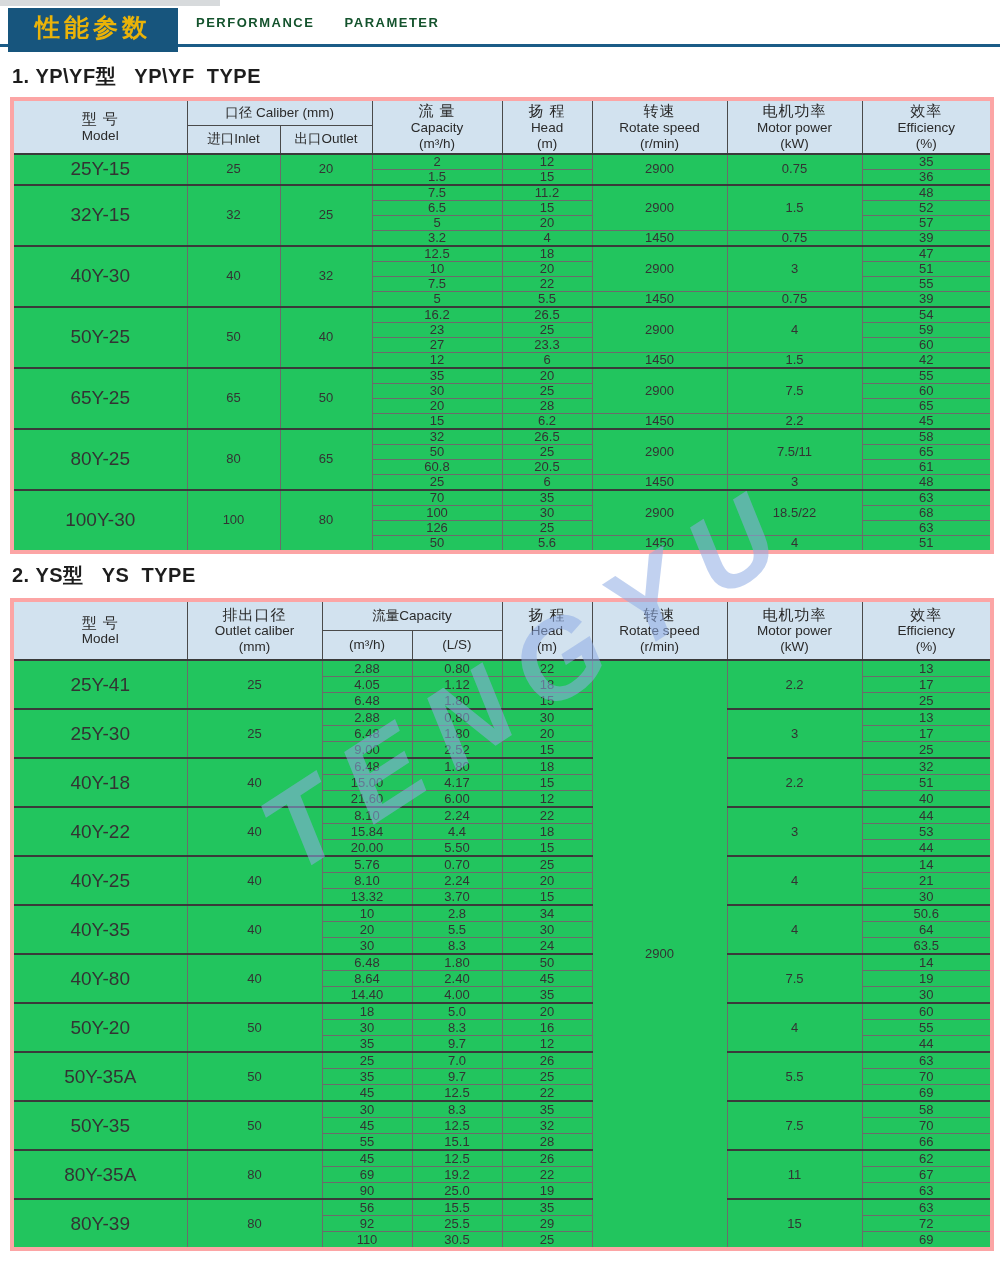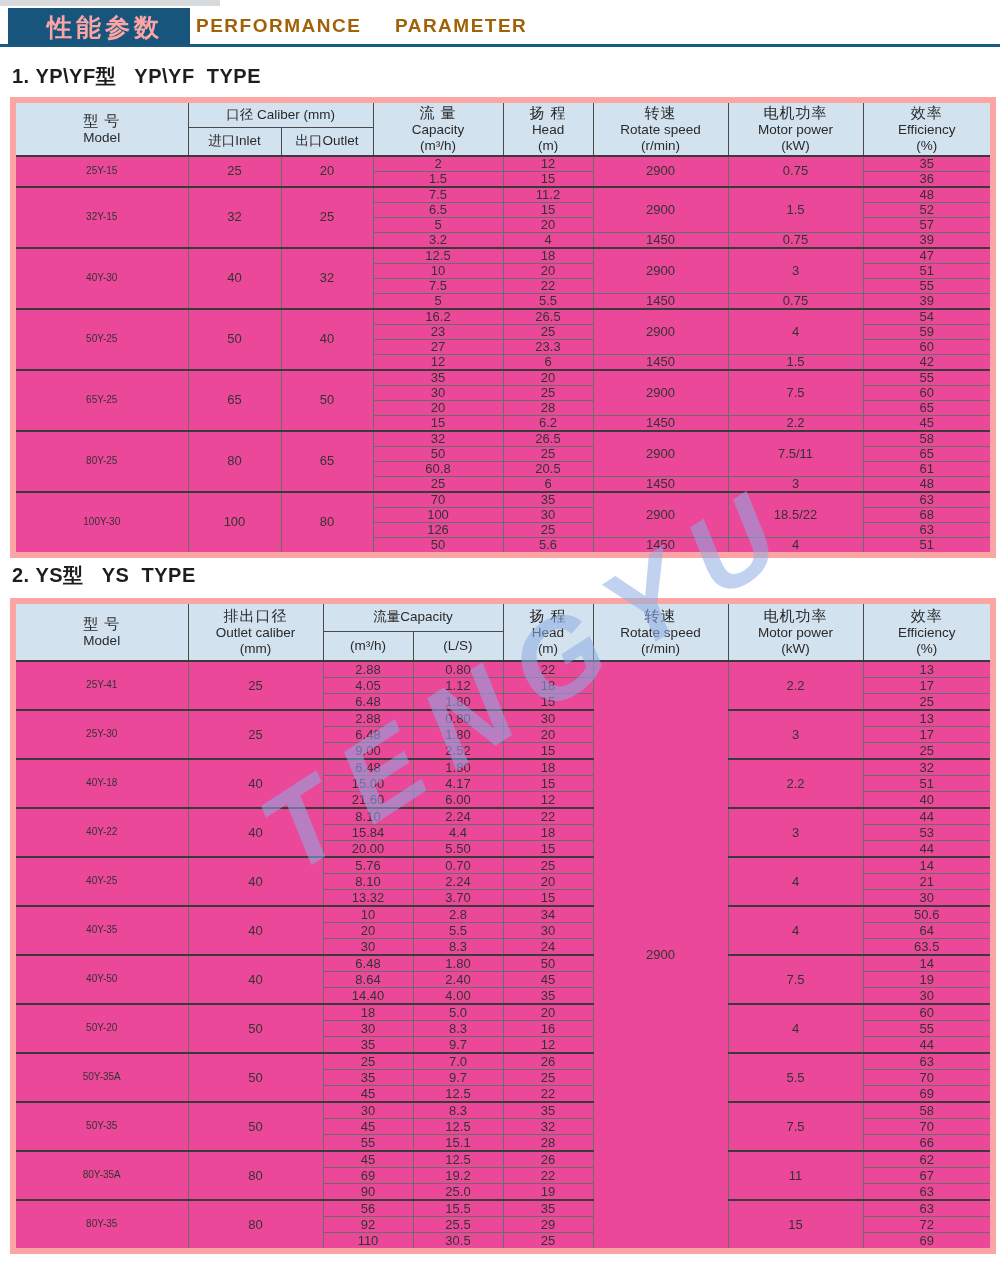--- a/index.html
+++ b/index.html
@@ -3,46 +3,46 @@
 <meta charset="utf-8">
 <style>
   html,body{margin:0;padding:0;}
   body{
     width:1000px;height:1262px;background:#ffffff;position:relative;
     font-family:"Liberation Sans","DejaVu Sans",sans-serif;color:#2f2f2f;
     overflow:hidden;
   }
   .top-strip{position:absolute;left:0;top:0;width:220px;height:6px;background:#d7dadc;}
   .badge{
-    position:absolute;left:8px;top:8px;width:170px;height:38px;background:#17557d;
-    color:#fca5a5;font-size:25px;font-weight:bold;text-align:center;line-height:38px;
-    letter-spacing:4px;z-index:2;padding-left:12px;
+    position:absolute;left:8px;top:8px;width:170px;height:44px;background:#17557d;
+    color:#eab308;font-size:25px;font-weight:bold;text-align:center;line-height:38px;
+    letter-spacing:4px;z-index:2;
   }
   .rule{position:absolute;left:0;top:44px;width:1000px;height:3px;background:#1b5c87;}
   .title-en{
-    position:absolute;left:196px;top:15px;font-size:19px;font-weight:bold;color:#a16207;
+    position:absolute;left:196px;top:15px;font-size:13px;font-weight:bold;color:#14532d;
     letter-spacing:1.5px;word-spacing:10px;white-space:pre;
   }
   .sec-title{position:absolute;left:12px;font-size:20px;font-weight:600;color:#1d1d1d;white-space:pre;letter-spacing:0.5px;}
   #sec1-title{top:63px;}
   #sec2-title{top:562px;}
 
-  table{border-collapse:collapse;table-layout:fixed;width:980px;background:#ec4899;position:absolute;left:10px;border:6px solid #fca5a5;}
+  table{border-collapse:collapse;table-layout:fixed;width:980px;background:#22c55e;position:absolute;left:10px;border:4px solid #fca5a5;}
   #t1{top:97px;}
   #t2{top:598px;}
   th,td{border:1px solid #6b6b6b;padding:0;text-align:center;overflow:hidden;}
   thead th{background:#d2e2ef;font-weight:normal;color:#2a2a2a;font-size:13.5px;line-height:1.18;padding:1px 0;border:1px solid #4a4a4a;}
   thead .zh{font-size:15px;letter-spacing:1px;}
   #t1 thead tr:first-child{height:26px;}
   #t1 thead tr:last-child{height:27px;}
   #t2 thead tr:first-child{height:30px;}
   #t2 thead tr:last-child{height:30px;}
   tbody td{font-size:13px;height:14px;line-height:1.05;color:#333333;}
   #t2 tbody td{height:15px;}
-  tbody td.model{font-size:10px;}
+  tbody td.model{font-size:19px;}
   tr.group-start > td{border-top:2px solid #3a3a3a;}
 
   .watermark{
     position:absolute;left:140px;top:608px;width:780px;height:140px;line-height:140px;
     font-size:112px;font-weight:bold;font-style:italic;text-align:center;
     color:rgba(142,172,228,0.55);letter-spacing:24px;
     transform:rotate(-33deg);pointer-events:none;z-index:5;white-space:nowrap;
   }
 </style>
 </head>
@@ -458,21 +458,21 @@
         <td>30</td>
         <td>64</td>
       </tr>
       <tr>
         <td>30</td>
         <td>8.3</td>
         <td>24</td>
         <td>63.5</td>
       </tr>
       <tr class="group-start">
-        <td rowspan="3" class="model">40Y-50</td>
+        <td rowspan="3" class="model">40Y-80</td>
         <td rowspan="3">40</td>
         <td>6.48</td>
         <td>1.80</td>
         <td>50</td>
         <td rowspan="3">7.5</td>
         <td>14</td>
       </tr>
       <tr>
         <td>8.64</td>
         <td>2.40</td>
@@ -563,21 +563,21 @@
         <td>22</td>
         <td>67</td>
       </tr>
       <tr>
         <td>90</td>
         <td>25.0</td>
         <td>19</td>
         <td>63</td>
       </tr>
       <tr class="group-start">
-        <td rowspan="3" class="model">80Y-35</td>
+        <td rowspan="3" class="model">80Y-39</td>
         <td rowspan="3">80</td>
         <td>56</td>
         <td>15.5</td>
         <td>35</td>
         <td rowspan="3">15</td>
         <td>63</td>
       </tr>
       <tr>
         <td>92</td>
         <td>25.5</td>

